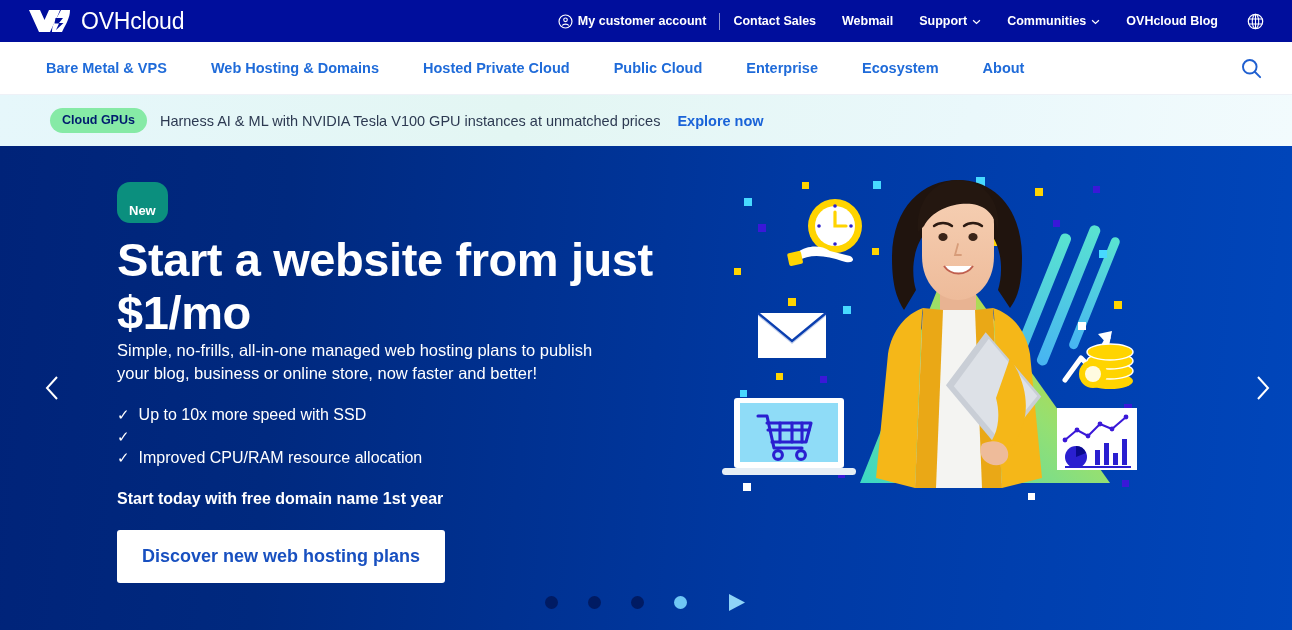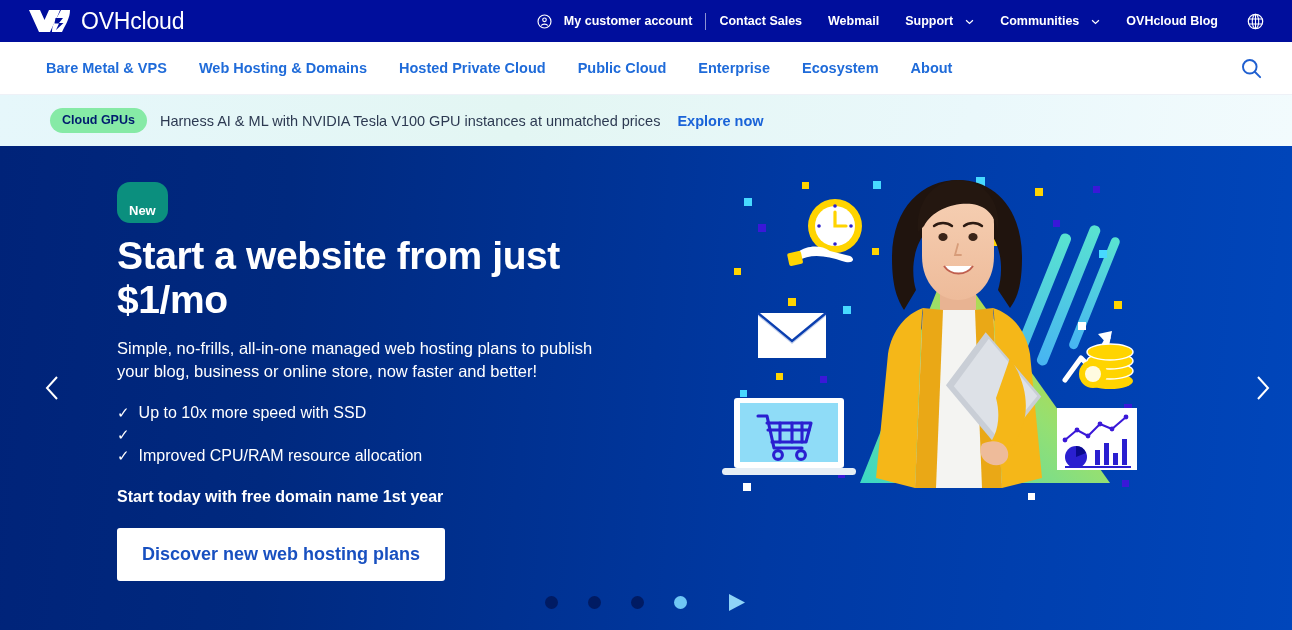--- a/index.html
+++ b/index.html
@@ -41,21 +41,21 @@
     height: 100%;
   }
   .top-link {
     color: #fff;
     font-size: 12.5px;
     font-weight: bold;
     white-space: nowrap;
     padding: 0 13px;
     display: flex;
     align-items: center;
-    gap: 12px;
+    gap: 5px;
     cursor: pointer;
     height: 100%;
   }
   .top-link.account { padding-left: 6px; }
   .divider-v {
     width: 1px;
     height: 17px;
     background: rgba(255,255,255,0.55);
     flex: none;
   }
@@ -65,21 +65,21 @@
 
   
   .mainnav {
     height: 53px;
     background: #fff;
     display: flex;
     align-items: center;
     padding: 0 24px 0 46px;
     border-bottom: 1px solid #eef1f7;
   }
-  .nav-items { display: flex; align-items: flex-start; gap: 4px; }
+  .nav-items { display: flex; align-items: flex-start; gap: 16px; }
   .nav-item {
     color: #1f6bd9;
     font-size: 14.5px;
     font-weight: bold;
     padding: 0 14px;
     white-space: nowrap;
     cursor: pointer;
     line-height: 53px;
   }
   .nav-item:first-child { padding-left: 0; }
@@ -139,25 +139,24 @@
     background: #0b8f7e;
     color: #fff;
     font-size: 13px;
     font-weight: bold;
     border-radius: 13px;
     padding: 21px 12px 5px;
     margin-bottom: 11px;
   }
   .hero-title {
     color: #fff;
-    font-size: 39px;
+    font-size: 47px;
     font-weight: bold;
     letter-spacing: -0.4px;
     line-height: 1.12;
-    margin-bottom: 16px;
   }
   .hero-sub {
     color: #fff;
     font-size: 16.5px;
     line-height: 1.38;
     margin-bottom: 19px;
     max-width: 500px;
   }
   .hero-list { list-style: none; margin-bottom: 20px; }
   .hero-list li {

